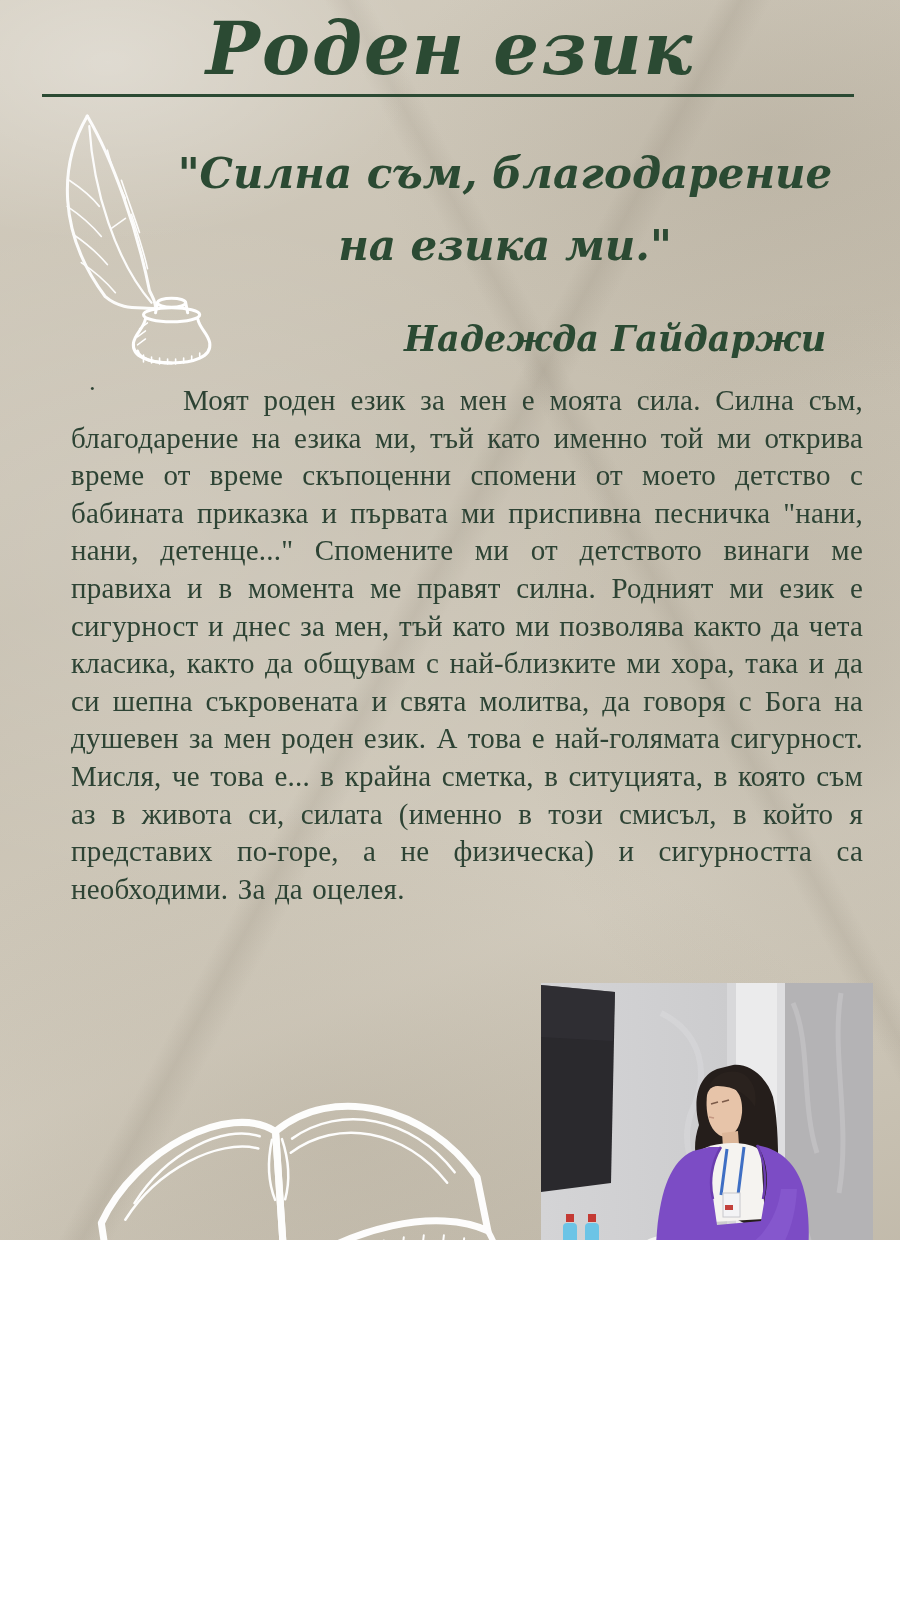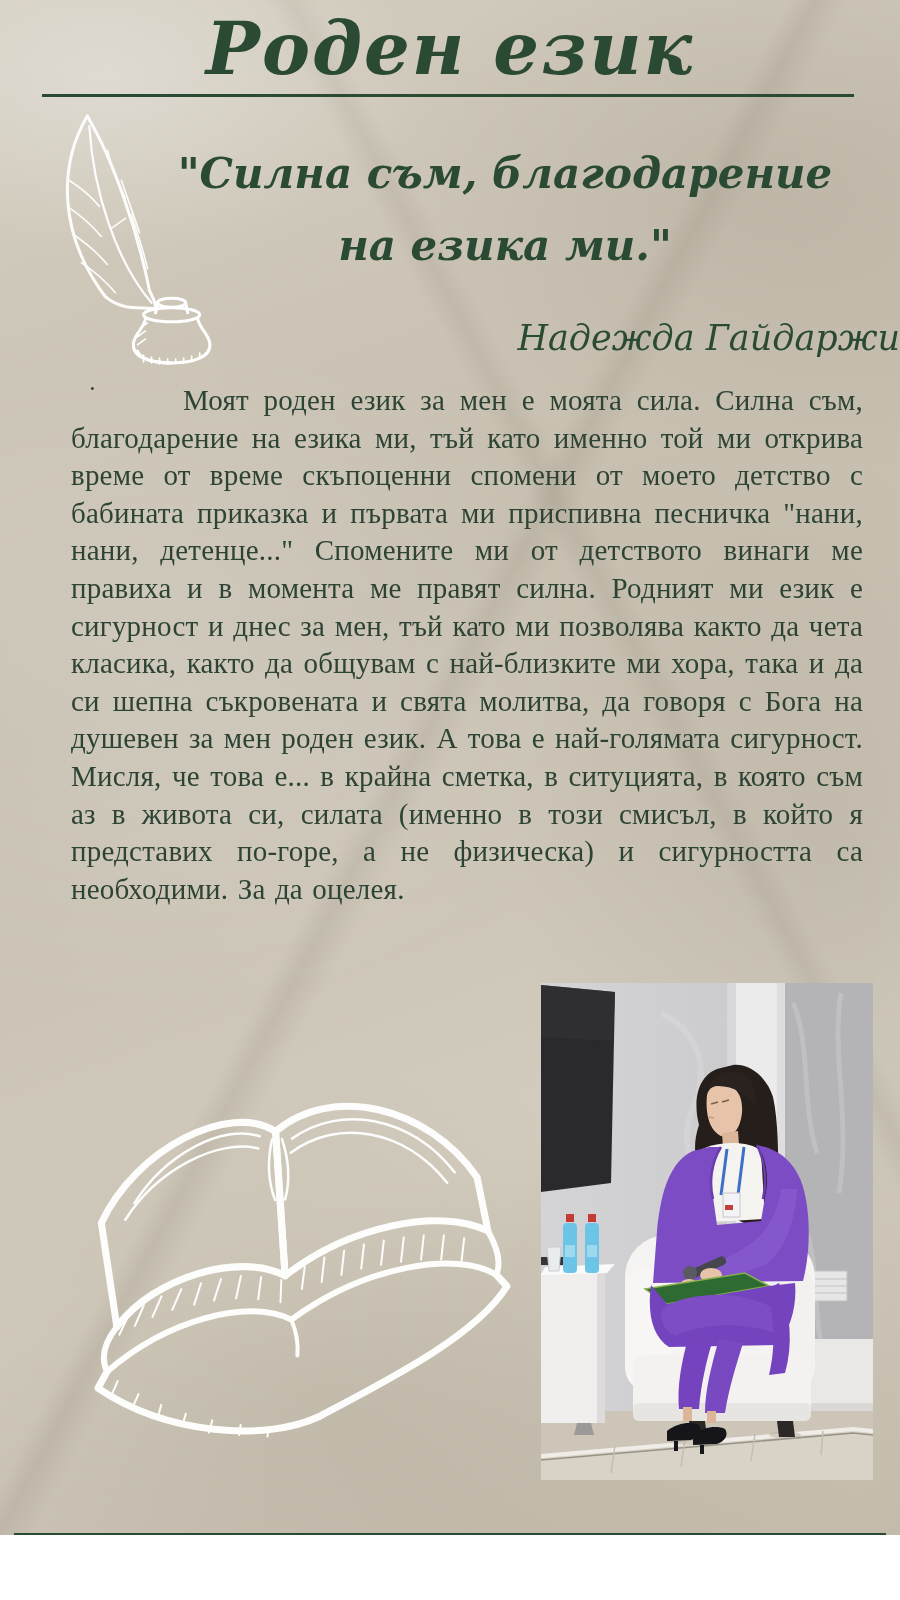--- a/index.html
+++ b/index.html
@@ -1,18 +1,18 @@
 <!DOCTYPE html>
 <html><head>
 <meta charset="utf-8">
 <style>
   html,body{margin:0;padding:0;}
   .page{
     position:relative;
-    width:900px;height:1535px;
+    width:900px;height:1240px;
     overflow:hidden;
     background-color:#cfc8b9;
     background-image:
       radial-gradient(ellipse 520px 300px at 12% 5%, rgba(255,255,255,.30), rgba(255,255,255,0) 60%),
       radial-gradient(ellipse 650px 420px at 86% 12%, rgba(125,114,95,.17), rgba(125,114,95,0) 62%),
       radial-gradient(ellipse 720px 520px at 18% 44%, rgba(255,255,255,.15), rgba(255,255,255,0) 65%),
       radial-gradient(ellipse 520px 640px at 92% 55%, rgba(120,110,92,.15), rgba(120,110,92,0) 60%),
       radial-gradient(ellipse 820px 520px at 38% 92%, rgba(132,121,101,.16), rgba(132,121,101,0) 65%),
       linear-gradient(118deg, transparent 46%, rgba(108,98,82,.12) 47.5%, transparent 49.5%),
       linear-gradient(62deg, transparent 63%, rgba(108,98,82,.10) 64.5%, transparent 66%),
@@ -32,21 +32,21 @@
   .rule{ position:absolute; background:#2b4a33; }
   .rule-top{ top:94px; left:42px; width:812px; height:3px; }
   .rule-bottom{ top:1533px; left:14px; width:872px; height:3px; }
   .quill{ position:absolute; left:50px; top:110px; width:188px; height:256px; }
   .quote{
     position:absolute; left:150px; top:138px; width:710px;
     text-align:center; font-size:42px; line-height:72px; font-weight:bold;
   }
   .author{
     position:absolute; left:330px; top:318px; width:570px;
-    text-align:right; font-size:35px; font-weight:normal;
+    text-align:center; font-size:35px; font-weight:bold;
   }
   .bullet{
     position:absolute; left:88px; top:374px;
     font-size:26px; color:#2d4334;
   }
   .body-text{
     position:absolute; left:55px; top:366px; width:792px;
     font-size:29px; line-height:37.6px;
     color:#2d4334;
     text-align:justify;

